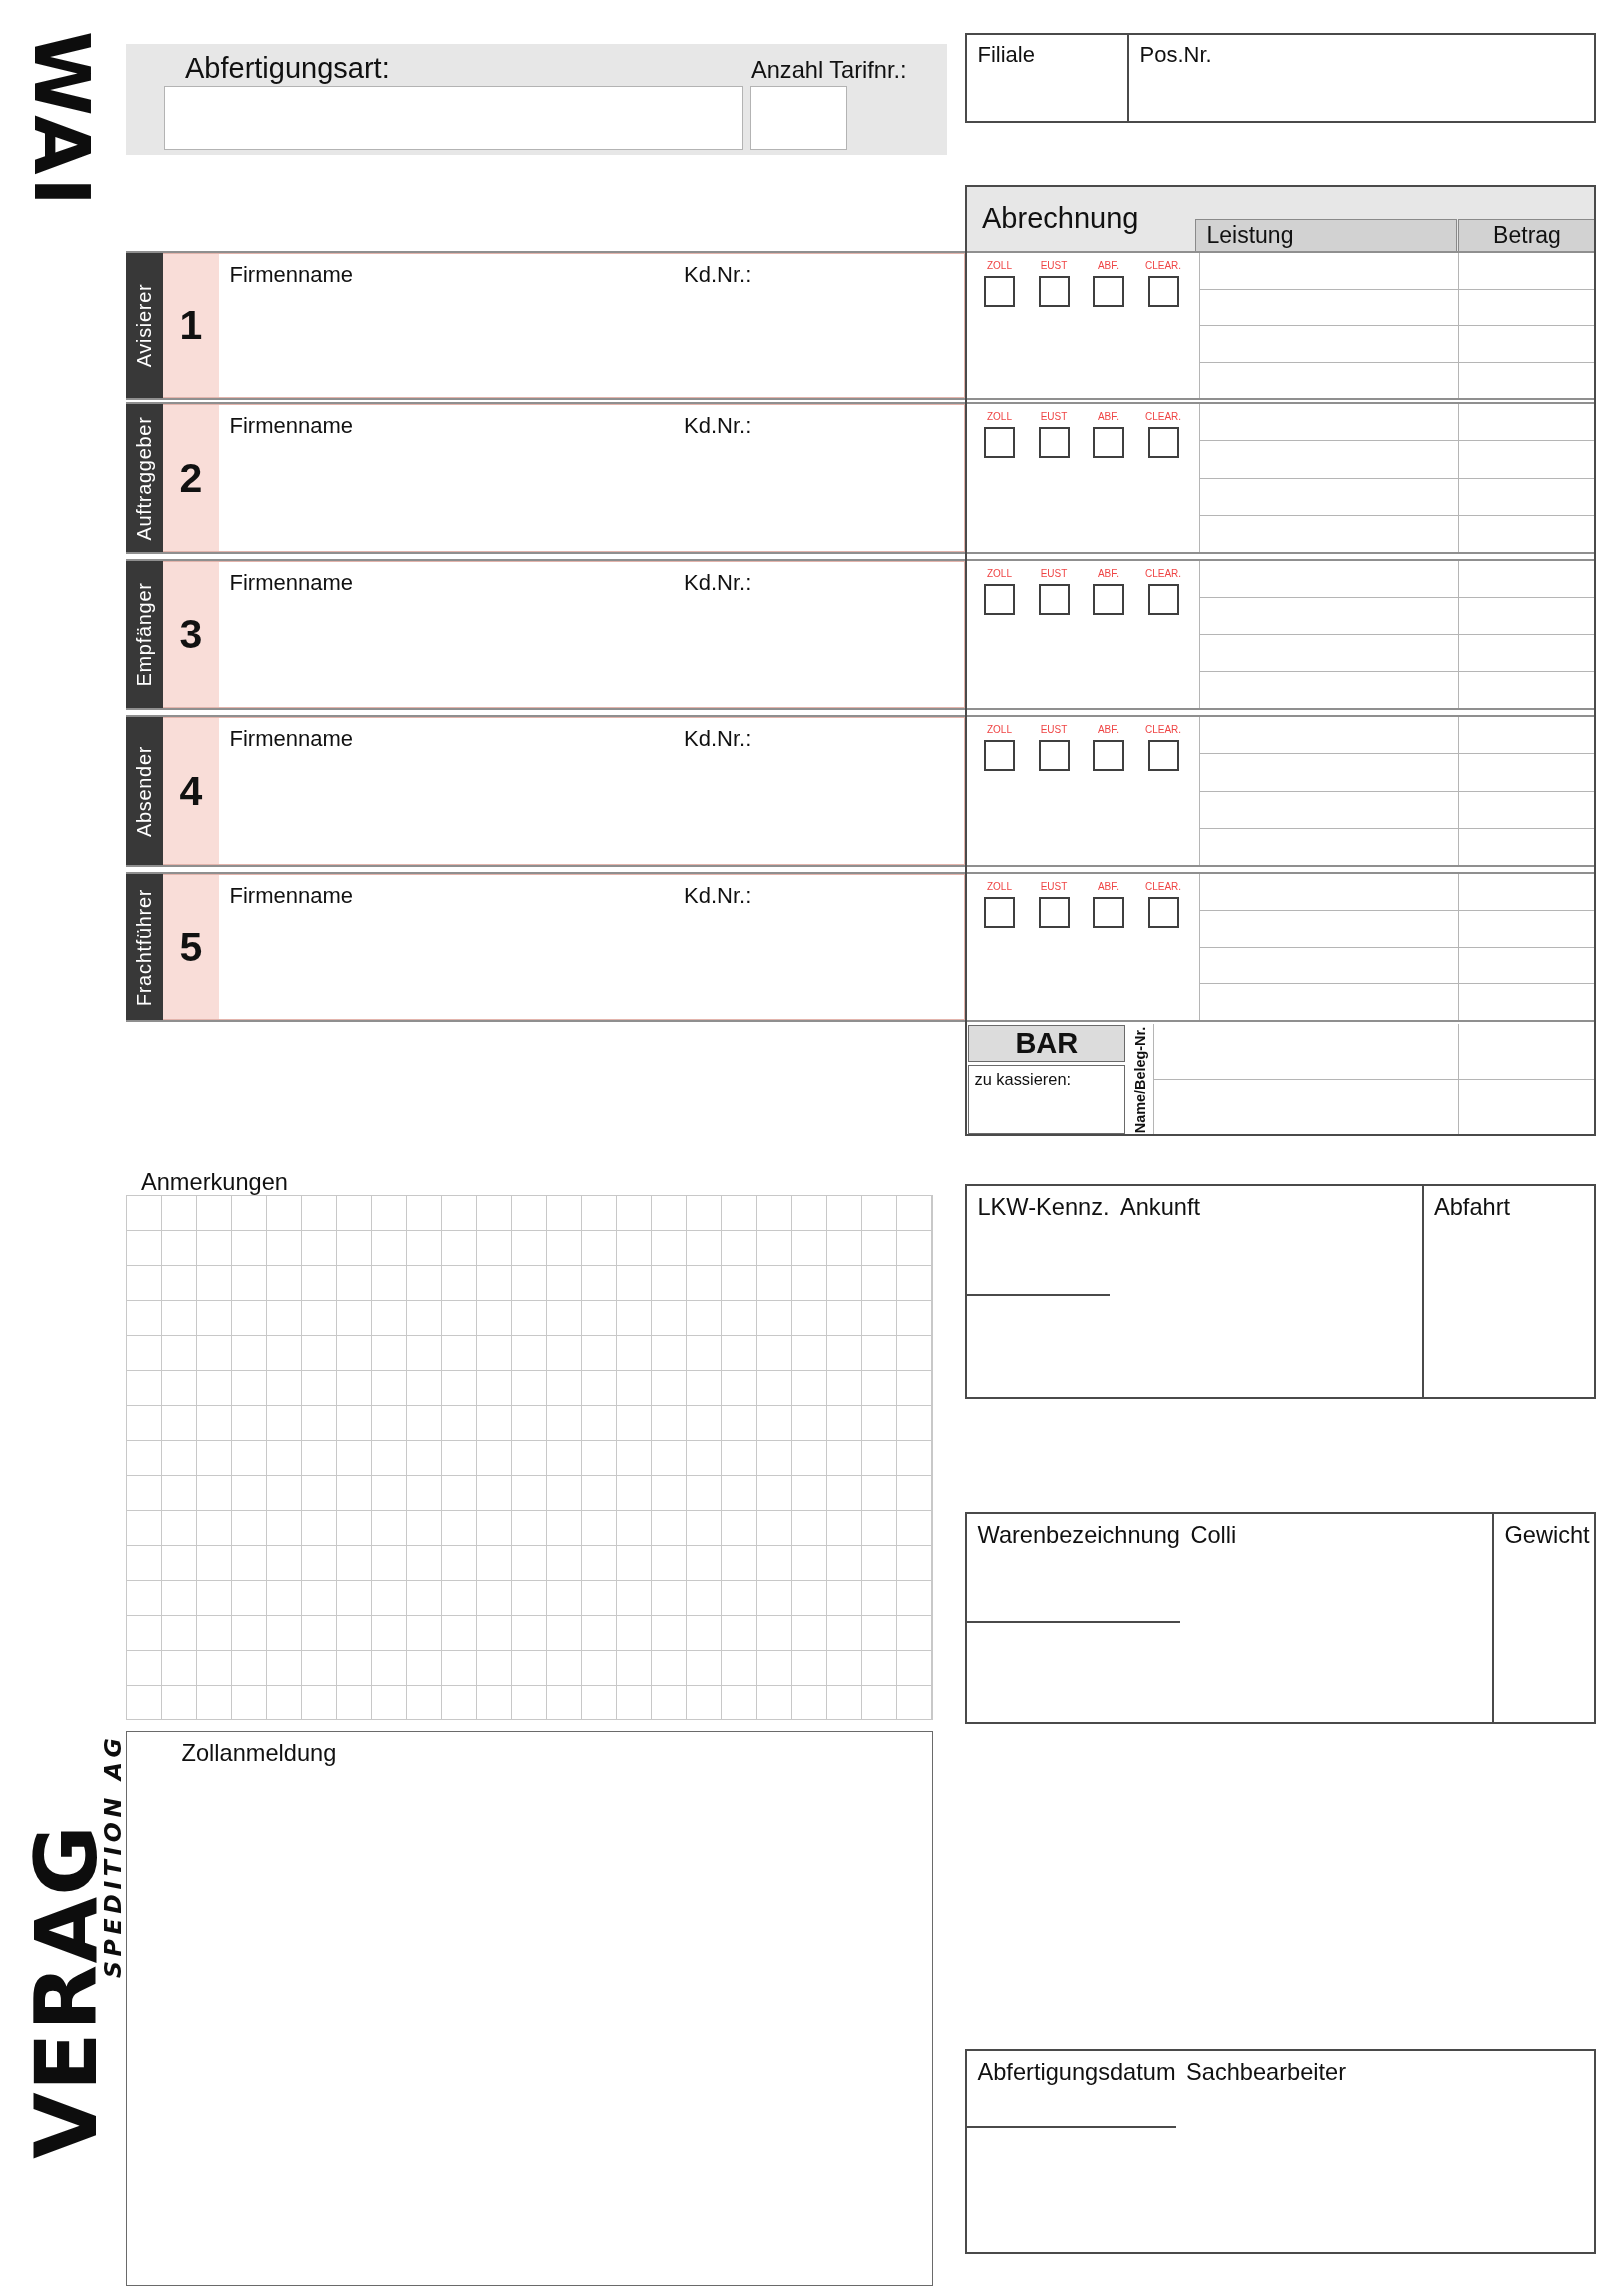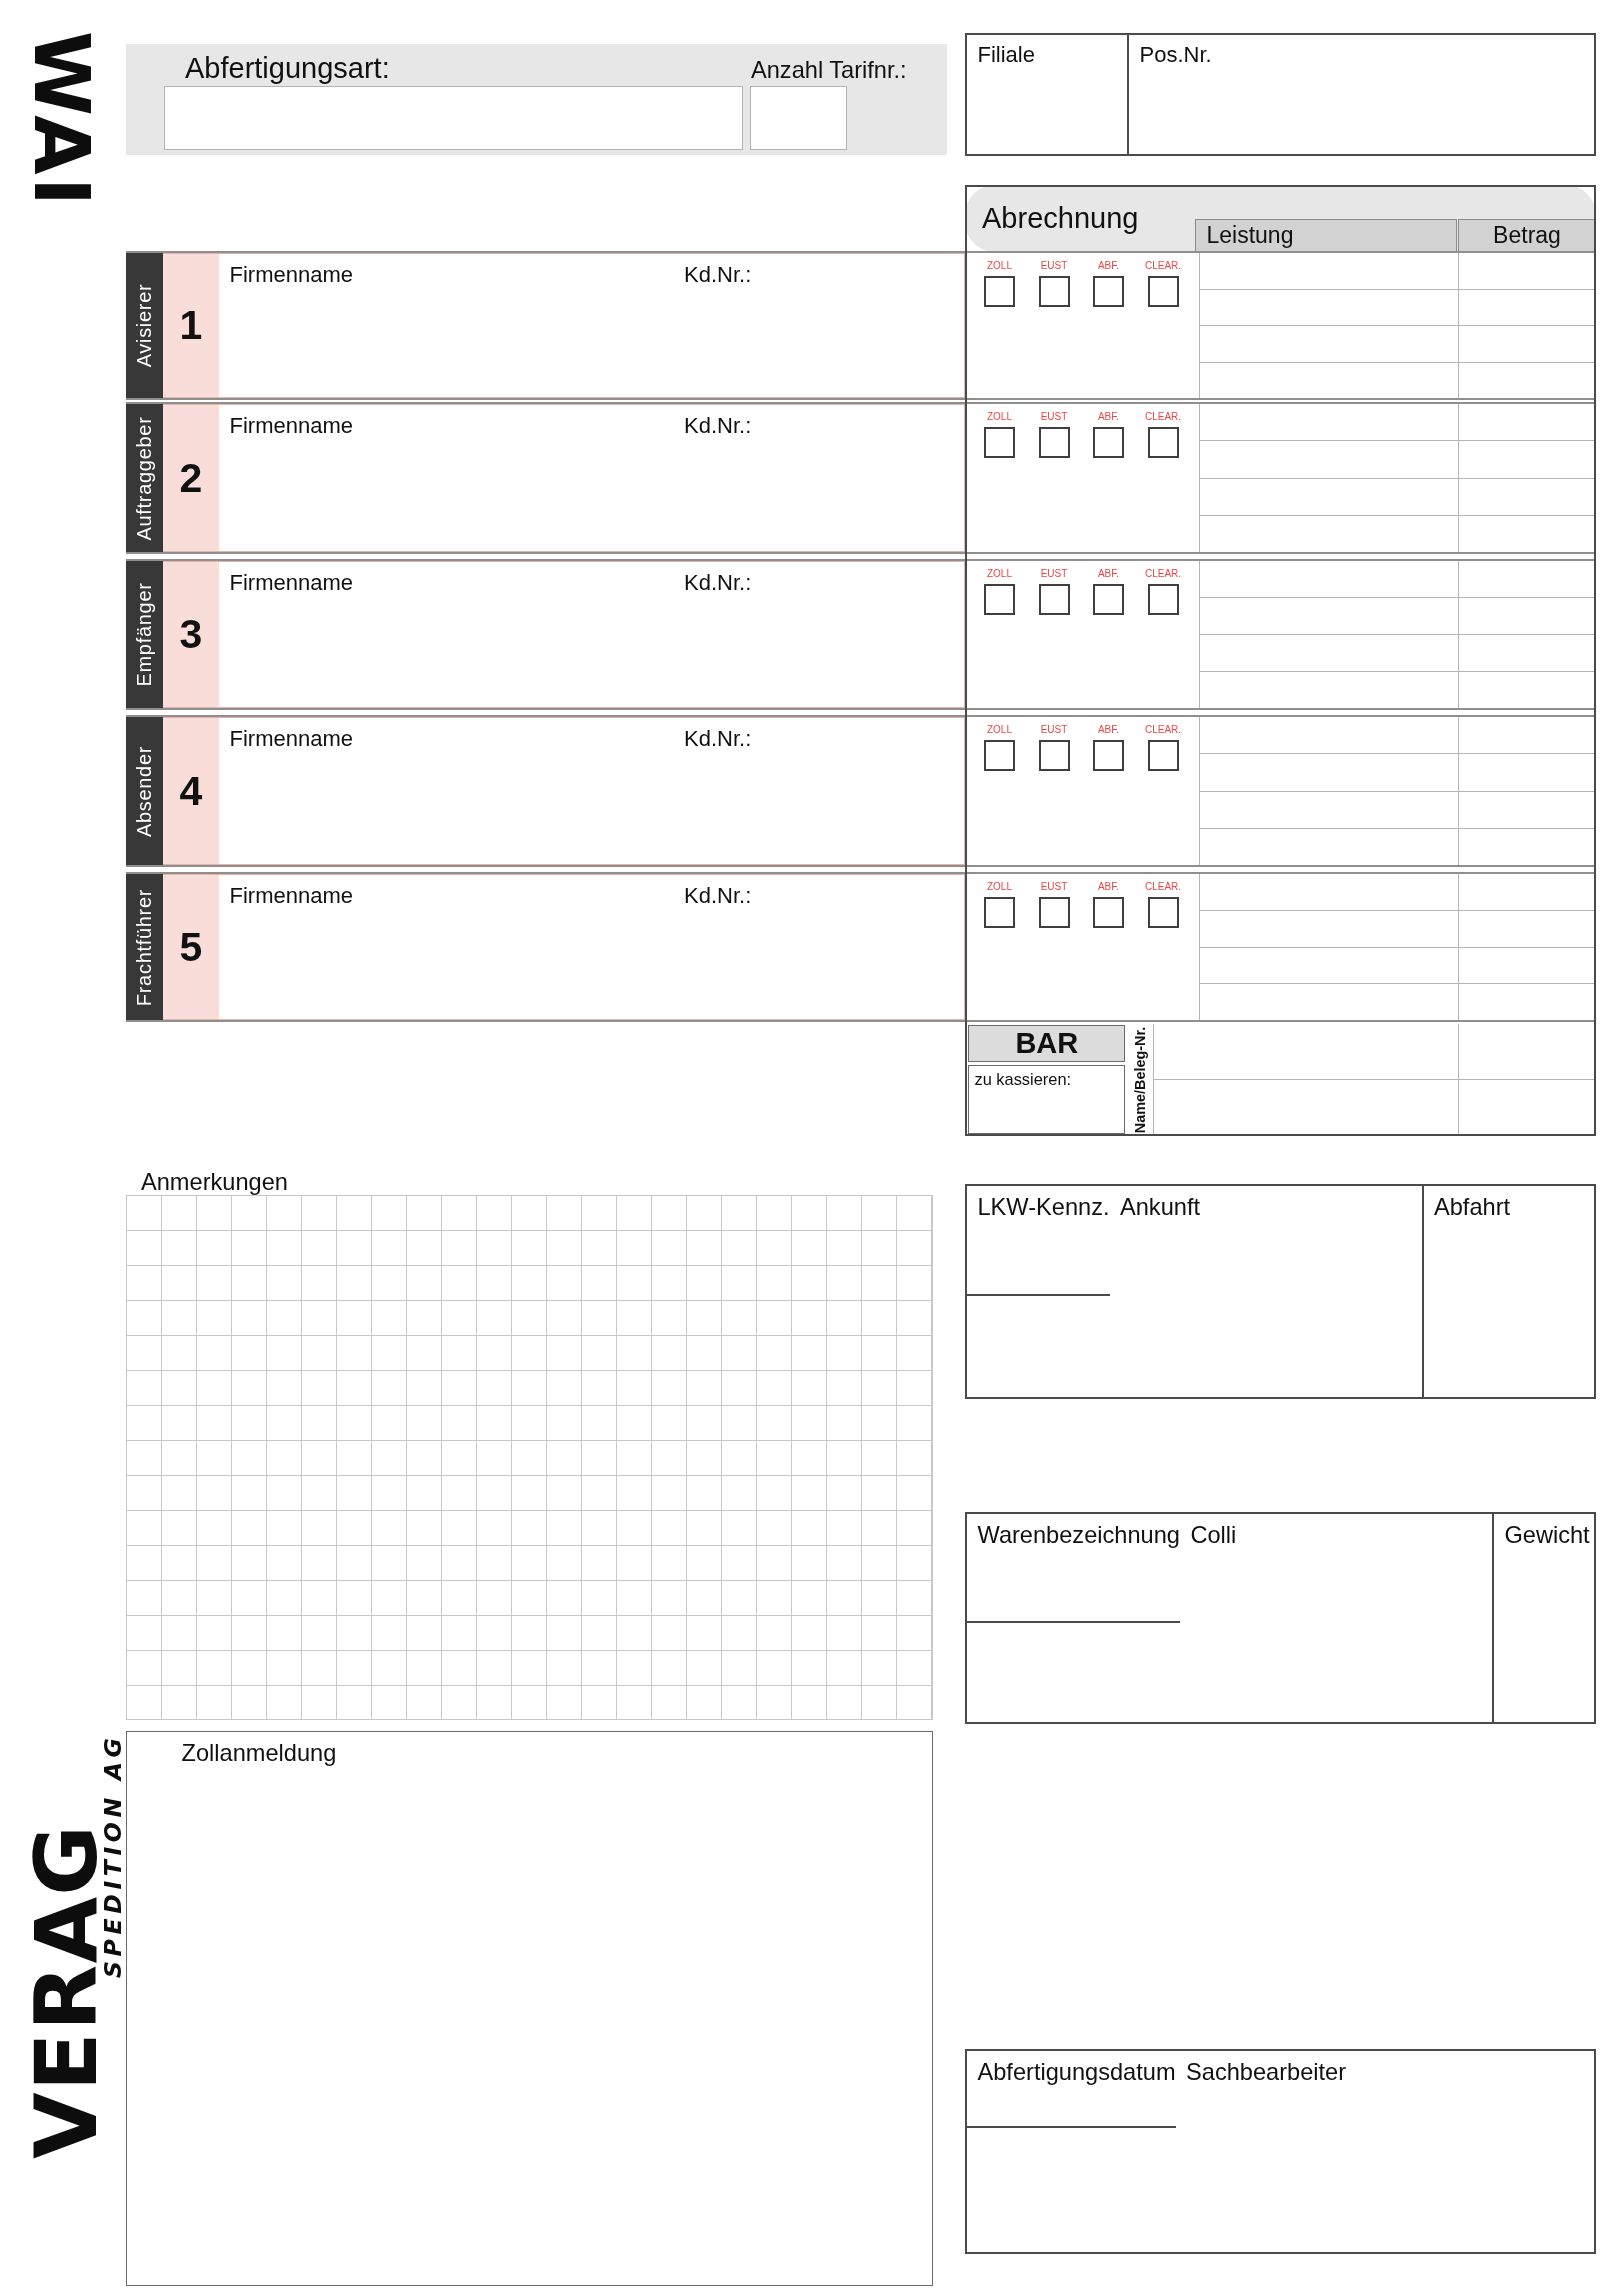--- a/index.html
+++ b/index.html
@@ -40,27 +40,27 @@
   }
 
   
   .top-band { left:126px; top:44px; width:821px; height:111px; background:#e7e7e7; }
   .top-band .lbl-big { position:absolute; left:59px; top:7.9px; font-size:29px; }
   .top-band .lbl-mid { position:absolute; left:625px; top:13px; font-size:23.6px; }
   .field-white { background:#fff; border:1.3px solid #b3b3b3; }
   .abfart-input { position:absolute; left:38px; top:42px; width:579px; height:64px; }
   .tarif-input  { position:absolute; left:624px; top:42px; width:97px; height:64px; }
 
-  .filiale-box { left:965px; top:33px; width:631px; height:123px; border:2px solid #4a4a4a; display:flex; }
+  .filiale-box { left:965px; top:33px; width:631px; height:90px; border:2px solid #4a4a4a; display:flex; }
   .filiale-cell { width:162px; border-right:2px solid #4a4a4a; }
   .posnr-cell { flex:1; }
   .cell-label { display:inline-block; font-size:22px; margin:6.5px 0 0 10.5px; }
 
   
-  .abrech-band { left:965px; top:185px; width:631px; height:67px; background:#e7e7e7;border-radius:30px; }
+  .abrech-band { left:965px; top:185px; width:631px; height:67px; background:#e7e7e7; }
   .abrech-title { position:absolute; left:17px; top:17px; font-size:29px; }
   .colhead { position:absolute; top:34px; height:33px; background:#d2d2d2; border:1.3px solid #8a8a8a; font-size:23px; line-height:30px; }
   .colhead.leistung { left:230px; width:262px; padding-left:10.5px; }
   .colhead.betrag { left:493px; width:138px; text-align:center; }
   .right-col-frame { left:965px; top:185px; width:631px; height:951px; border:2px solid #4a4a4a; pointer-events:none; z-index:6; }
 
   
   .party-row {
     position:absolute; left:126px; width:1470px;
     display:flex; background:#fff;

